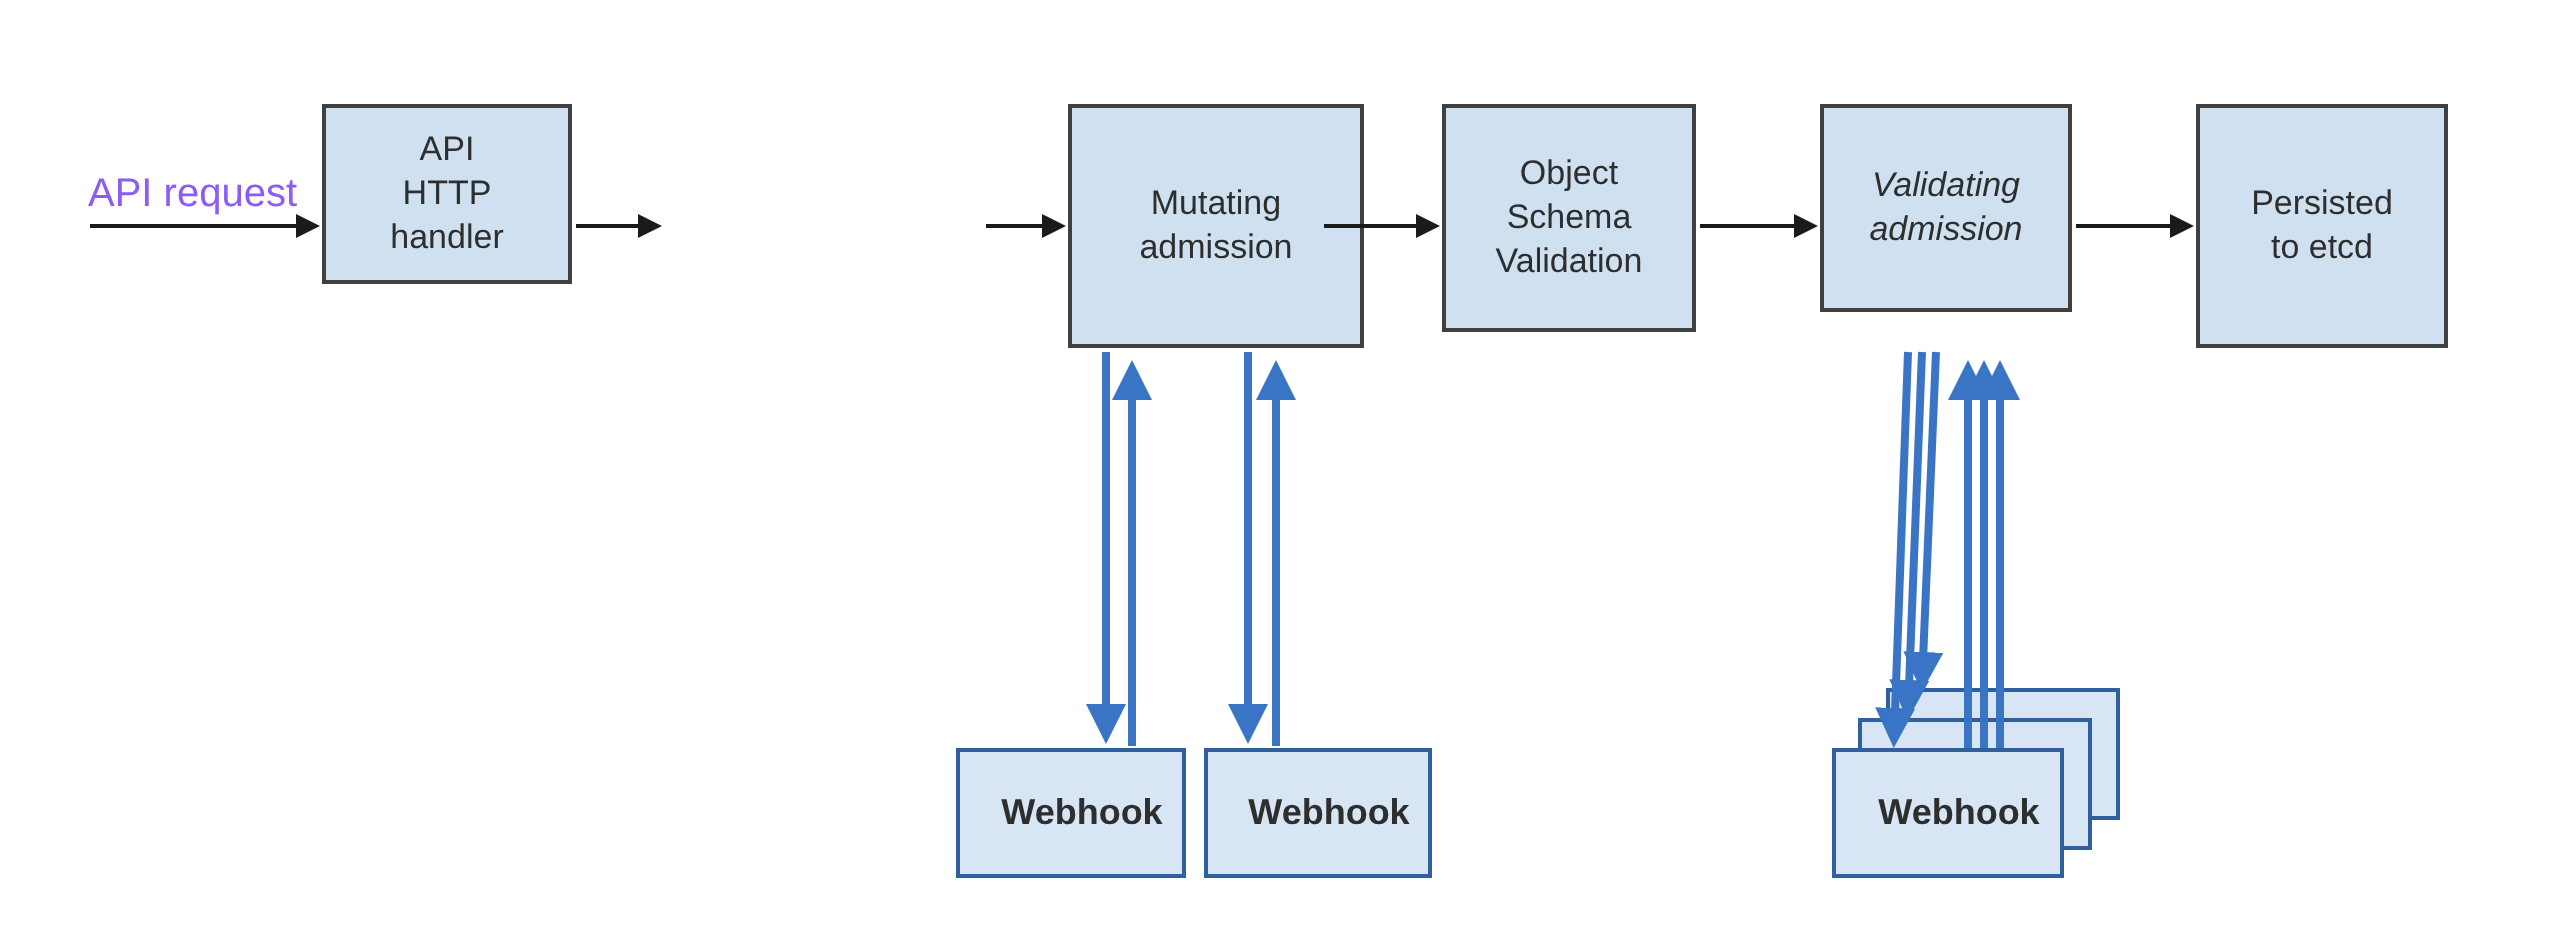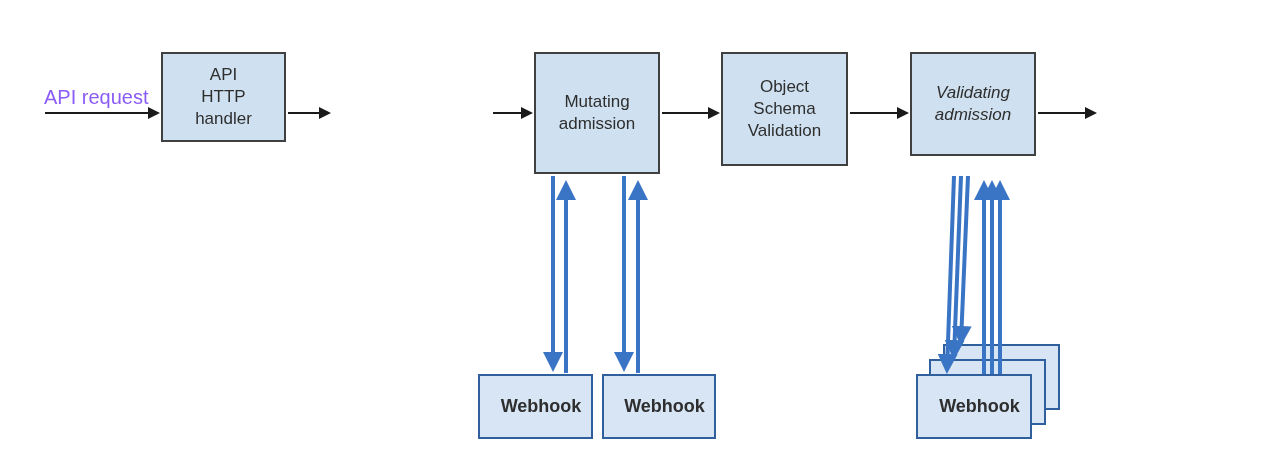--- a/index.html
+++ b/index.html
@@ -65,27 +65,29 @@
 </head>
 <body>
 
 <div class="canvas">
 
   <div class="entry-label">API request</div>
 
   <div class="node" style="left:161px; top:52px; width:125px; height:90px;">API
 HTTP
 handler</div>
-  <div class="node" style="left:534px; top:52px; width:126px; height:122px;">Mutating
+  <div class="node" style="left:534px; top:52px; width:148px; height:122px;">Mutating
 admission</div>
   <div class="node" style="left:721px; top:52px; width:127px; height:114px;">Object
 Schema
 Validation</div>
   <div class="node" style="left:910px; top:52px; width:126px; height:104px;font-style:italic;">Validating
 admission</div>
+  <div class="node" style="left:1098px; top:52px; width:126px; height:122px;">Persisted
+to etcd</div>
 
   <div class="webhook" style="left:478px; top:374px; width:115px; height:65px;">Webhook</div>
   <div class="webhook" style="left:602px; top:374px; width:114px; height:65px;">Webhook</div>
 
   <div class="webhook" style="left:943px; top:344px; width:117px; height:66px;"></div>
   <div class="webhook" style="left:929px; top:359px; width:117px; height:66px;"></div>
   <div class="webhook" style="left:916px; top:374px; width:116px; height:65px;">Webhook</div>
 
   <svg class="arrows" width="1278" height="476" viewBox="0 0 1278 476">
     <defs>

